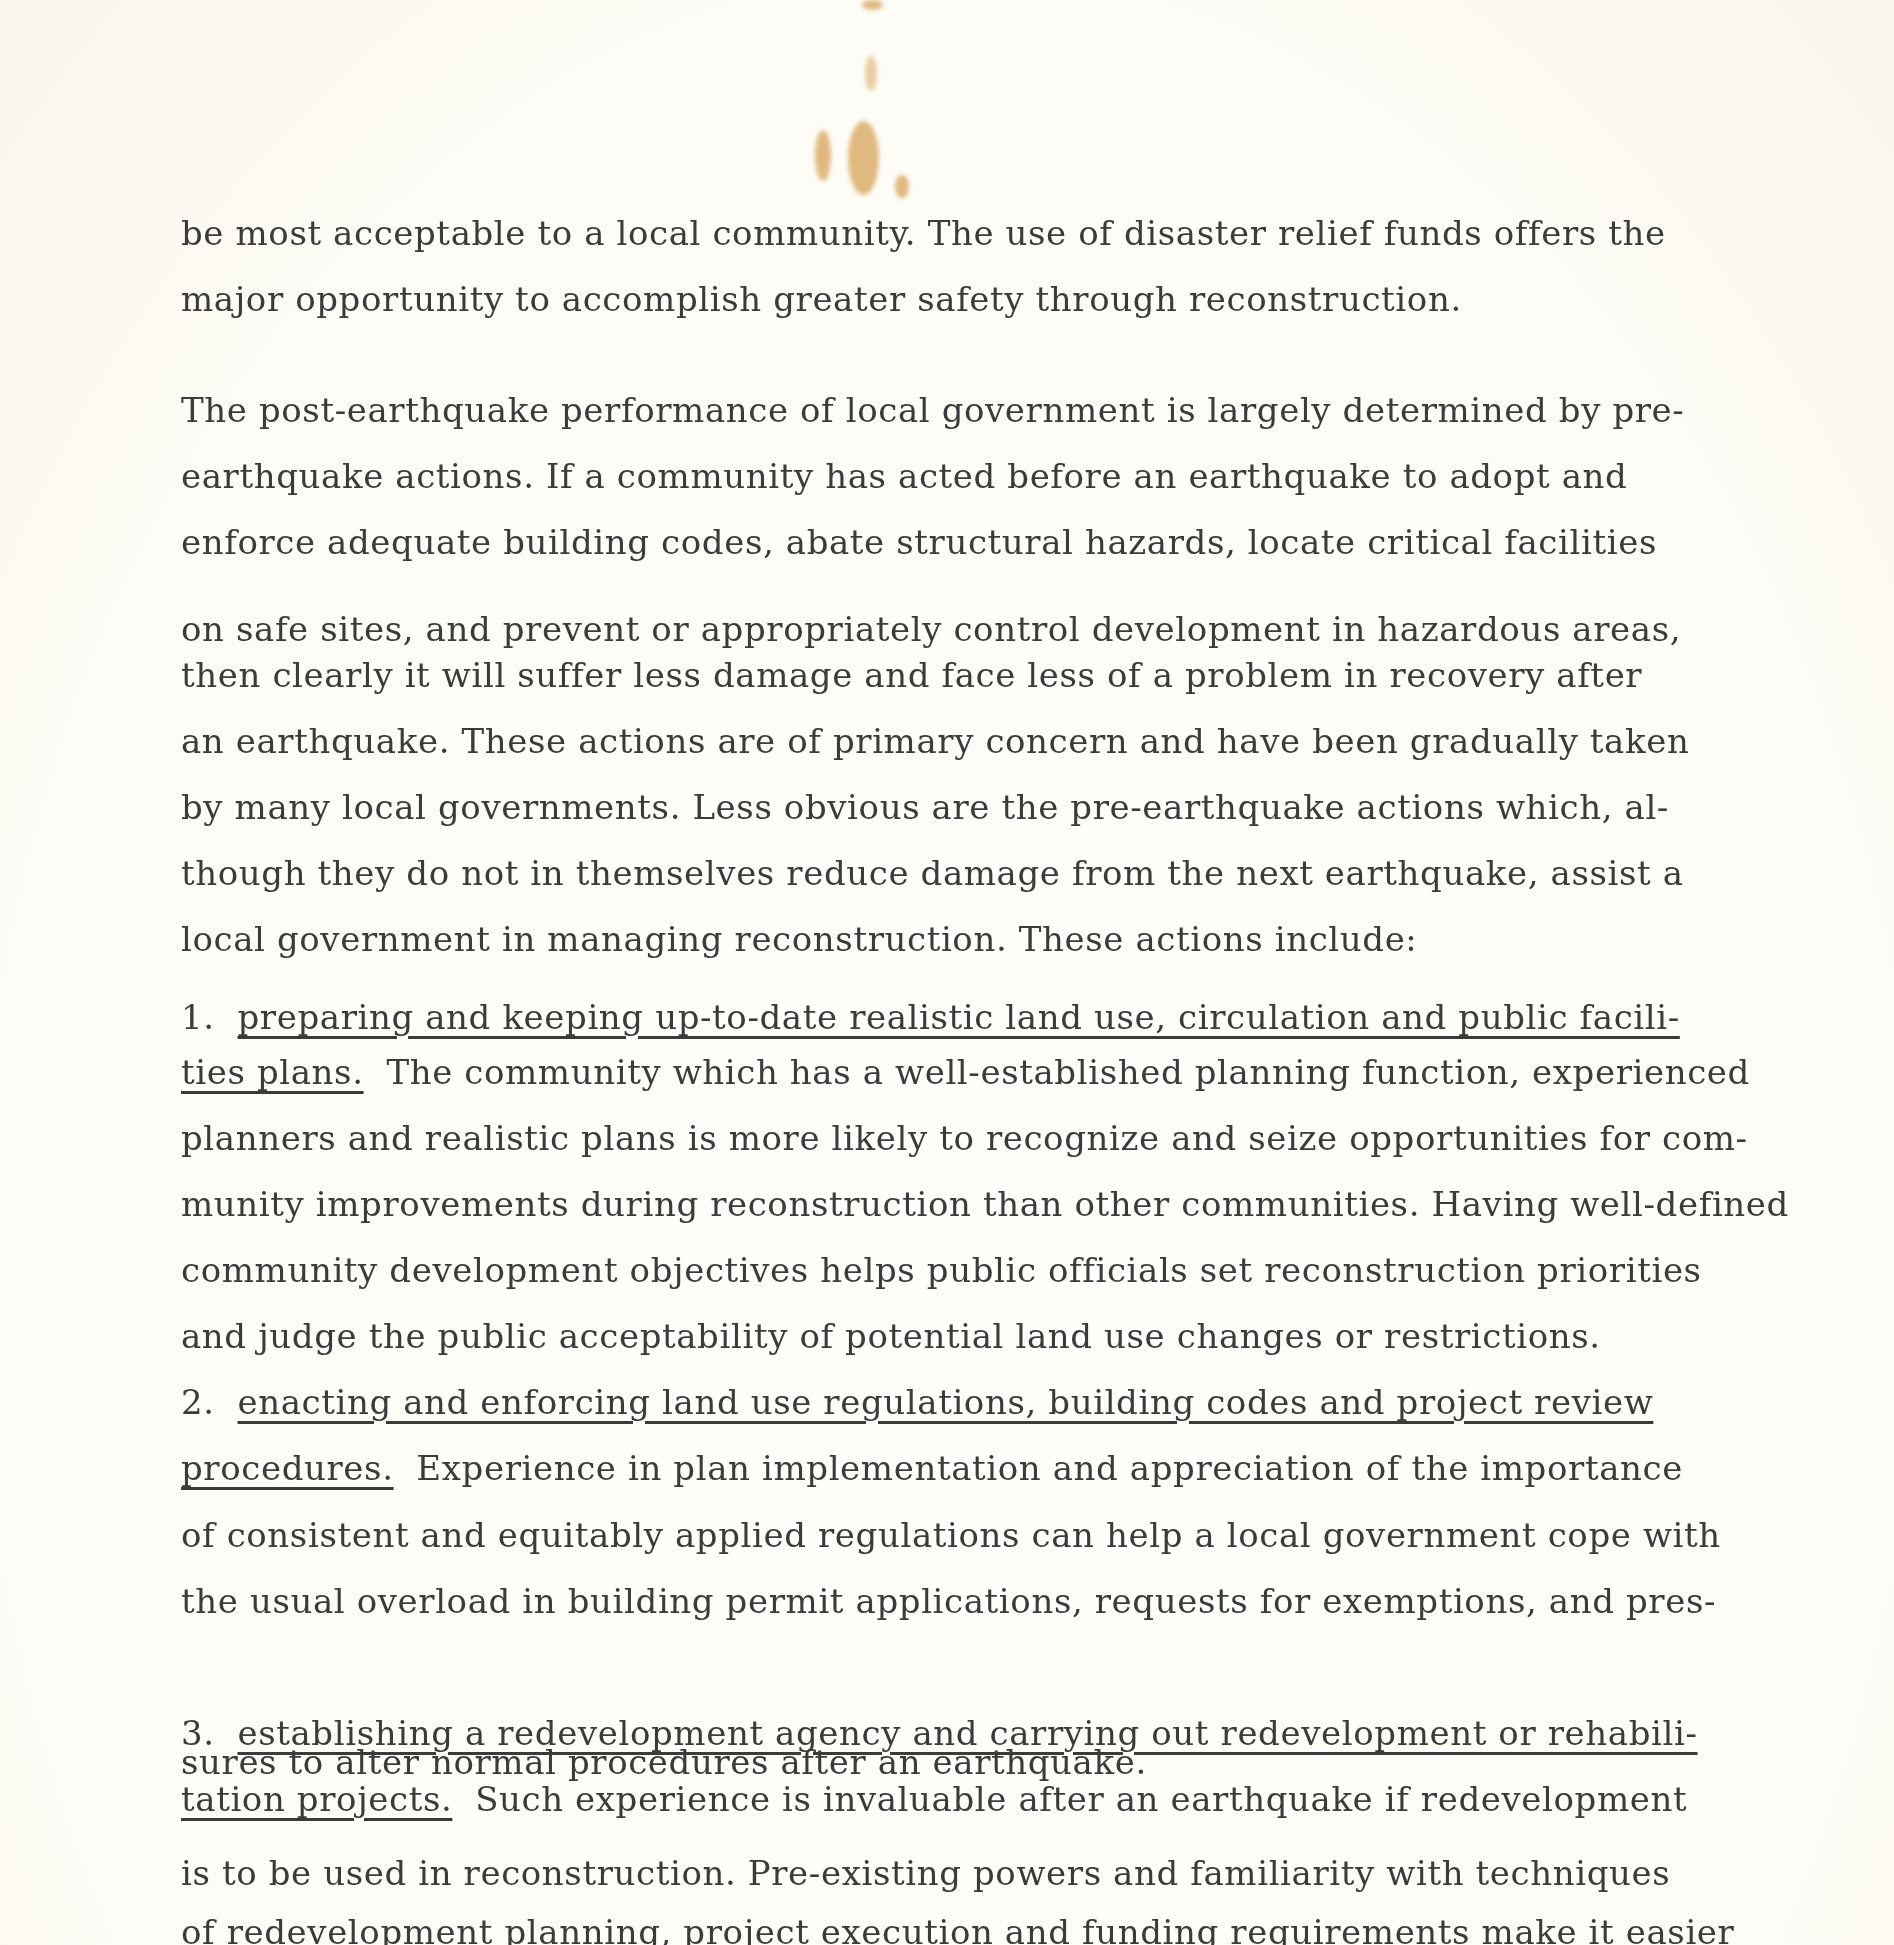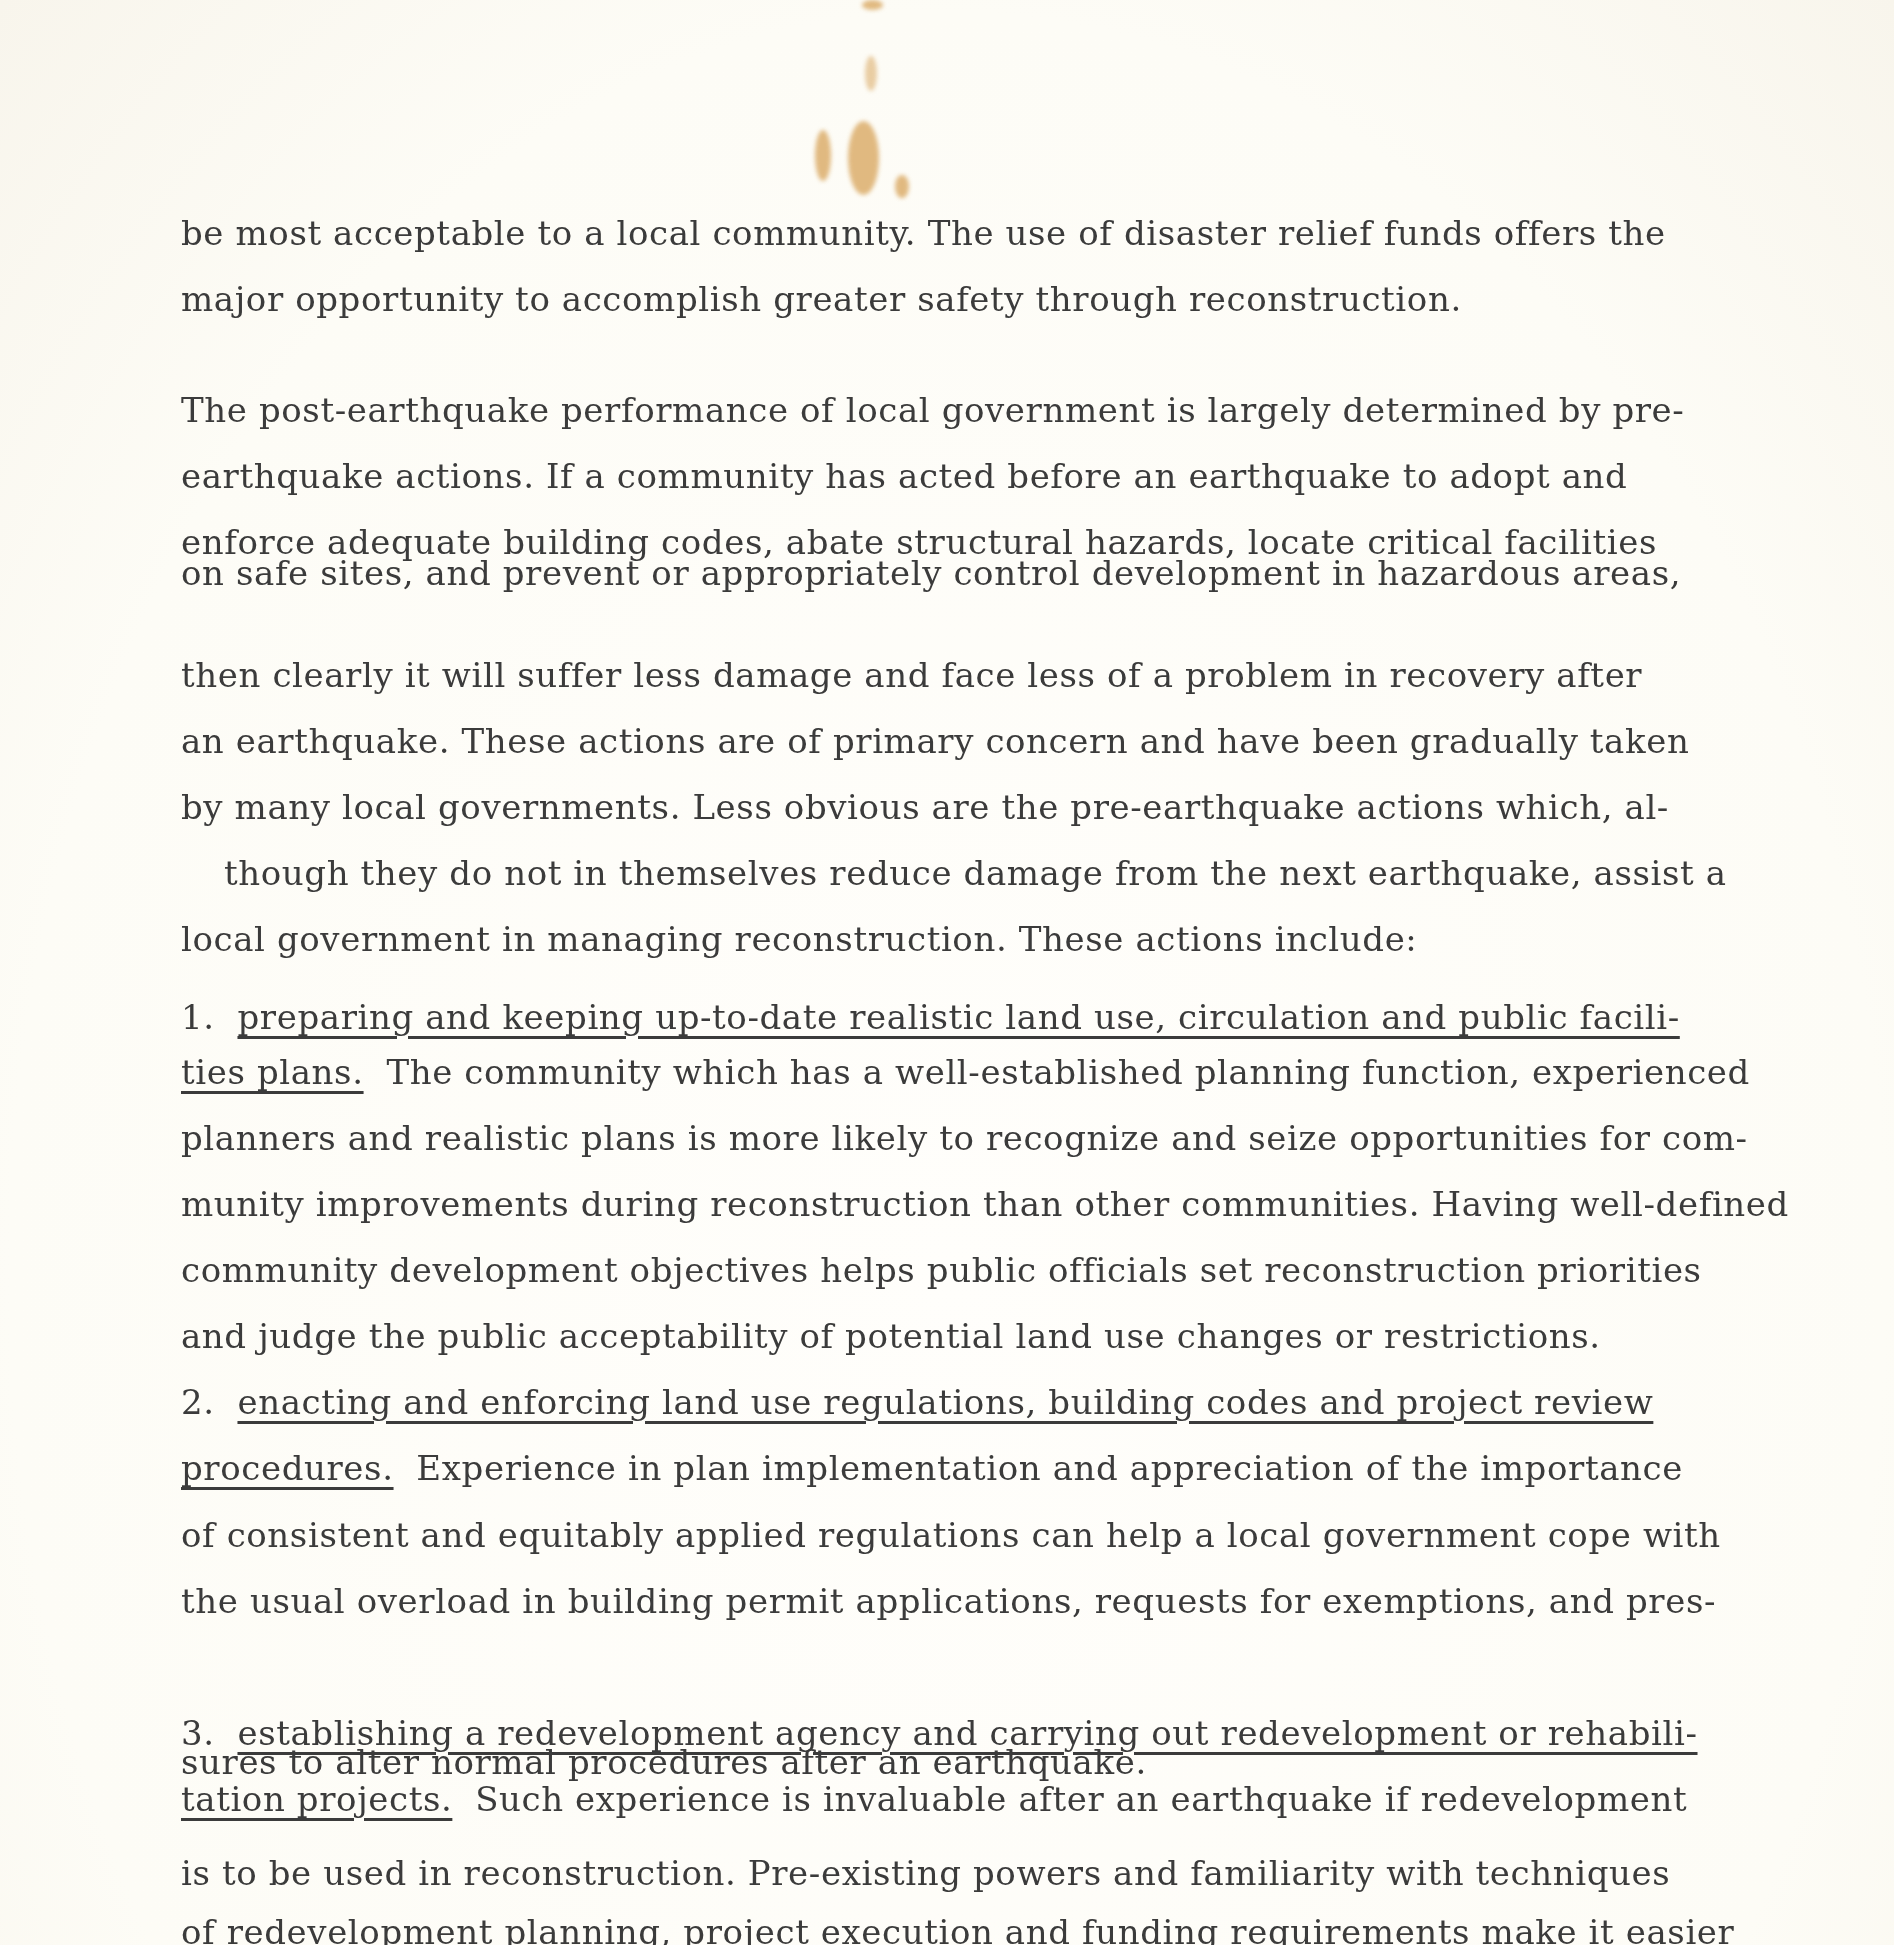--- a/index.html
+++ b/index.html
@@ -59,25 +59,25 @@
   <div class="stain" style="left:895px; top:175px; width:13.6px; height:23px;"></div>
 
   <div class="text-block">
 
     <div class="line" style="top:212px;">be most acceptable to a local community.  The use of disaster relief funds offers the</div>
     <div class="line" style="top:278px;">major opportunity to accomplish greater safety through reconstruction.</div>
 
     <div class="line" style="top:389px;">The post-earthquake performance of local government is largely determined by pre-</div>
     <div class="line" style="top:455px;">earthquake actions.  If a community has acted before an earthquake to adopt and</div>
     <div class="line" style="top:521px;">enforce adequate building codes, abate structural hazards, locate critical facilities</div>
-    <div class="line" style="top:552px;">on safe sites, and prevent or appropriately control development in hazardous areas,</div>
+    <div class="line" style="top:608px;">on safe sites, and prevent or appropriately control development in hazardous areas,</div>
     <div class="line" style="top:654px;">then clearly it will suffer less damage and face less of a problem in recovery after</div>
     <div class="line" style="top:720px;">an earthquake.  These actions are of primary concern and have been gradually taken</div>
     <div class="line" style="top:786px;">by many local governments.  Less obvious are the pre-earthquake actions which, al-</div>
-    <div class="line" style="top:852px;margin-left:43px;">though they do not in themselves reduce damage from the next earthquake, assist a</div>
+    <div class="line" style="top:852px;">though they do not in themselves reduce damage from the next earthquake, assist a</div>
     <div class="line" style="top:918px;">local government in managing reconstruction.  These actions include:</div>
 
     <div class="line" style="top:996px;text-align:right;">
       <span>1.</span>&nbsp;&nbsp;<span class="u">preparing and keeping up-to-date realistic land use, circulation and public facili-</span>
     </div>
     <div class="line" style="top:1051px;">
       <span class="u">ties plans.</span><span style="white-space:pre;">  The community which has a well-established planning function, experienced</span>
     </div>
     <div class="line" style="top:1117px;">planners and realistic plans is more likely to recognize and seize opportunities for com-</div>
     <div class="line" style="top:1183px;">munity improvements during reconstruction than other communities.  Having well-defined</div>

